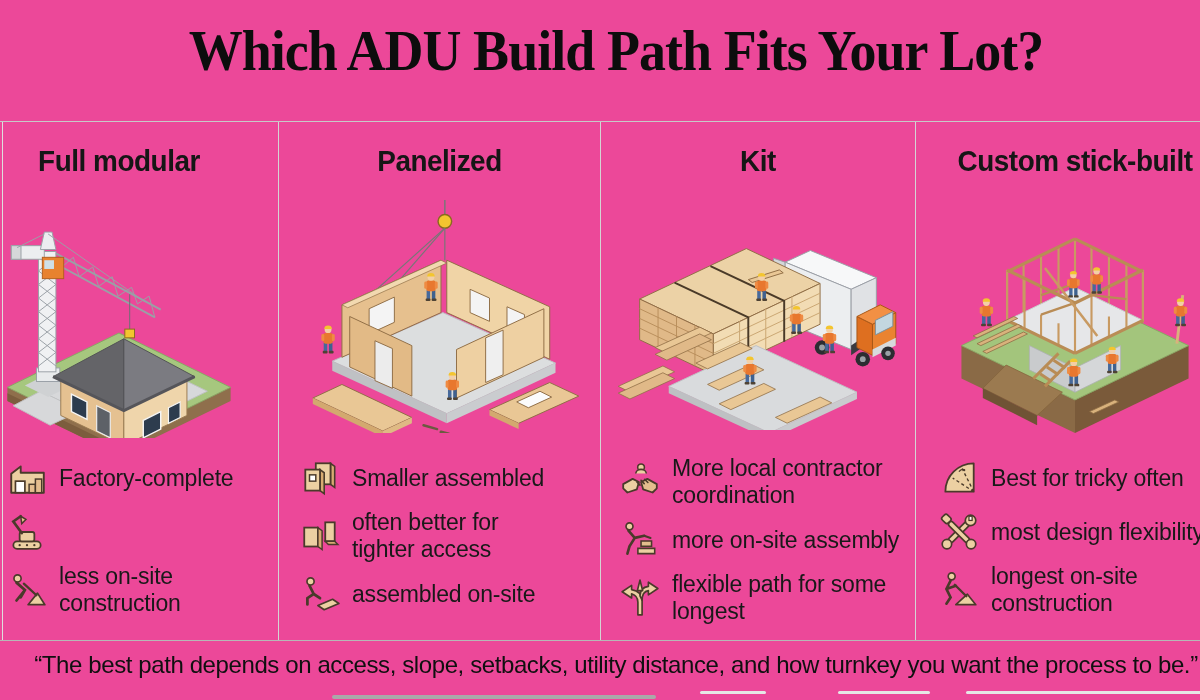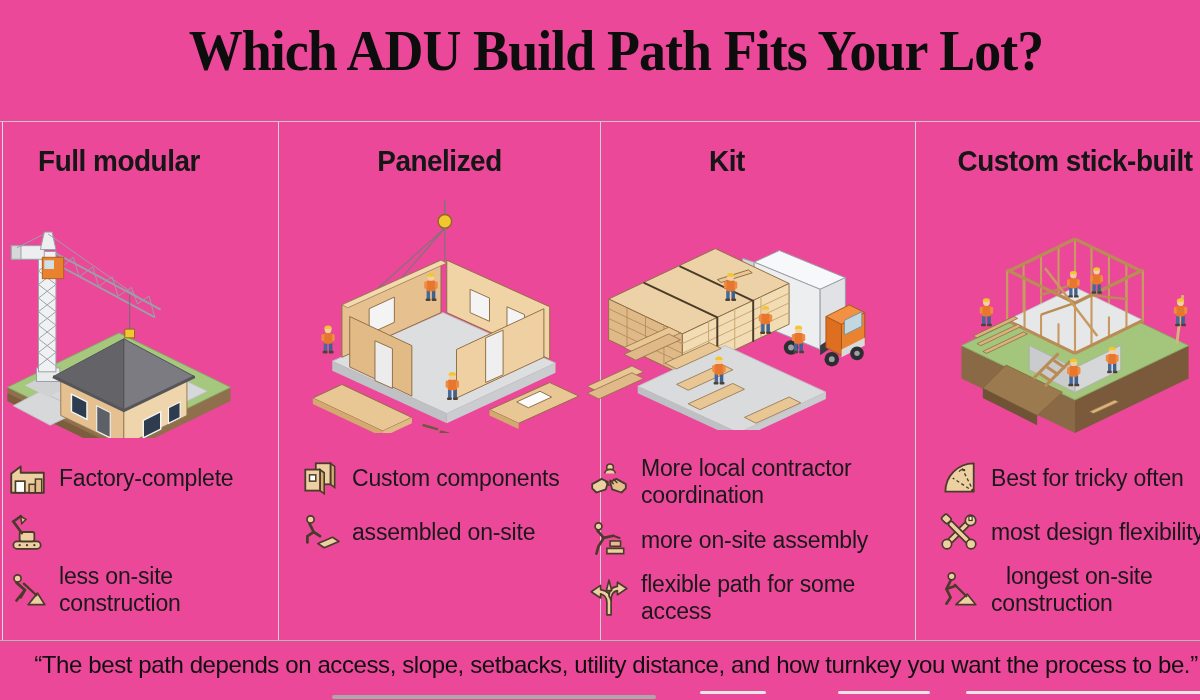--- a/index.html
+++ b/index.html
@@ -12,21 +12,21 @@
   .hline.top{top:121px;}
   .hline.bottom{top:640px;background:#b7b7b7;}
   .vline{position:absolute;top:122px;height:518px;width:1px;background:#d4d4d4;}
   .vline.v0{left:2px;background:#dedede;}
   .vline.v1{left:278px;}
   .vline.v2{left:600px;}
   .vline.v3{left:915px;}
   .col{position:absolute;top:122px;height:518px;}
   .col1{left:-40px;width:318px;}
   .col2{left:279px;width:321px;}
-  .col3{left:570px;width:314px;}
+  .col3{left:601px;width:314px;}
   .col4{left:916px;width:318px;}
   .col-h{margin:22px 0 0 0;height:38px;text-align:center;font-size:30px;font-weight:bold;
          letter-spacing:-.5px;color:#161616;transform:scaleX(.93);white-space:nowrap;}
   .illus{height:258px;margin-top:5px;display:flex;justify-content:center;align-items:center;}
   .bullets{list-style:none;margin:10px 0 0 0;padding:0;}
   .col1 .bullets{padding-left:46px;}
   .col2 .bullets{padding-left:20px;}
   .col3 .bullets{padding-left:18px;}
   .col4 .bullets{padding-left:22px;}
   .b-row{display:flex;align-items:center;min-height:46px;margin-bottom:8px;}
@@ -193,22 +193,36 @@
         <span class="b-icon">
           <svg viewBox="0 0 40 40" width="42" height="42">
             <polygon points="30,6 34,9 34,29 30,26" fill="#d8ab72" stroke="#4a3a2a" stroke-width="1.5"></polygon>
             <rect x="16" y="6" width="14" height="20" fill="#ecd0a2" stroke="#4a3a2a" stroke-width="1.7"></rect>
             <polygon points="20,12 24,15 24,35 20,32" fill="#d8ab72" stroke="#4a3a2a" stroke-width="1.5"></polygon>
             <rect x="6" y="12" width="14" height="20" fill="#ecd0a2" stroke="#4a3a2a" stroke-width="1.7"></rect>
             <rect x="10" y="17" width="6" height="6" fill="#fff" stroke="#4a3a2a" stroke-width="1.4"></rect>
           </svg>
         </span>
         <span class="b-text">
-            <span class="b-line" style="display: block;">Custom components</span>
-          </span>
+            <span class="b-line" style="display: block;">Smaller assembled</span>
+          </span>
+      </li>
+      <li class="b-row">
+        <span class="b-icon">
+          <svg viewBox="0 0 40 40" width="42" height="42">
+            <rect x="5" y="12" width="13" height="18" fill="#ecd0a2" stroke="#4a3a2a" stroke-width="1.7"></rect>
+            <polygon points="18,12 22,15 22,33 18,30" fill="#d8ab72" stroke="#4a3a2a" stroke-width="1.4"></polygon>
+            <rect x="25" y="7" width="9" height="18" fill="#ecd0a2" stroke="#4a3a2a" stroke-width="1.7"></rect>
+            <polygon points="25,25 34,25 37,28 28,28" fill="#d8ab72" stroke="#4a3a2a" stroke-width="1.4"></polygon>
+          </svg>
+        </span>
+        <span class="b-text">
+          <span class="b-line" style="display: block;">often better for</span>
+          <span class="b-line" style="display: block;">tighter access</span>
+        </span>
       </li>
       <li class="b-row">
         <span class="b-icon">
           <svg viewBox="0 0 40 40" width="42" height="42">
             <polygon points="18,31 32,25 38,29 24,35" fill="#ecd0a2" stroke="#4a3a2a" stroke-width="1.6" stroke-linejoin="round"></polygon>
             <circle cx="11" cy="8" r="3.4" fill="#ecd0a2" stroke="#4a3a2a" stroke-width="1.6"></circle>
             <path d="M10,12 L14,20 L8,24 L8,30 M14,20 L20,24" fill="none" stroke="#4a3a2a" stroke-width="2.6" stroke-linecap="round"></path>
           </svg>
         </span>
         <span class="b-text">
@@ -299,21 +313,21 @@
           <svg viewBox="0 0 40 40" width="42" height="42">
             <g fill="#ecd0a2" stroke="#4a3a2a" stroke-width="1.6" stroke-linejoin="round">
               <path d="M18,36 V24 Q18,18 12,16 L12,20 L3,14 L12,8 L12,12 Q22,14 22,22 V36 Z"></path>
               <path d="M22,22 Q22,14 28,13 L28,17 L37,11 L28,5 L28,9 Q20,10 20,18 Z"></path>
               <path d="M17.5,14 L20,4 L22.5,14 Z" transform="translate(0,-1)"></path>
             </g>
           </svg>
         </span>
         <span class="b-text">
           <span class="b-line" style="display: block;">flexible path for some</span>
-          <span class="b-line" style="display: block;">access</span>
+          <span class="b-line" style="display: block;">longest</span>
         </span>
       </li>
     </ul>
   </section>
 
   <section class="col col4">
     <h2 class="col-h">Custom stick-built</h2>
     <div class="illus">
       <svg viewBox="0 0 270 240" width="262" height="233">
         <polygon points="18,150 135,206 135,240 18,184" fill="#8a6a46"></polygon>
@@ -421,21 +435,21 @@
       <li class="b-row">
         <span class="b-icon">
           <svg viewBox="0 0 40 40" width="42" height="42">
             <polygon points="17,34 36,34 28,24" fill="#ecd0a2" stroke="#4a3a2a" stroke-width="1.6" stroke-linejoin="round"></polygon>
             <circle cx="13" cy="7" r="3.3" fill="#ecd0a2" stroke="#4a3a2a" stroke-width="1.6"></circle>
             <path d="M12,11 L8,19 L12,27 L8,33 M8,19 L17,16" fill="none" stroke="#4a3a2a" stroke-width="2.5" stroke-linecap="round"></path>
             <line x1="16" y1="15" x2="27" y2="26" stroke="#4a3a2a" stroke-width="2.2" stroke-linecap="round"></line>
           </svg>
         </span>
         <span class="b-text">
-          <span class="b-line" style="display: block; margin-left: 15px;">longest on-site</span>
+          <span class="b-line" style="display: block;">longest on-site</span>
           <span class="b-line" style="display: block;">construction</span>
         </span>
       </li>
     </ul>
   </section>
 
   <p class="quote">“The best path depends on access, slope, setbacks, utility distance, and how turnkey you want the process to be.”</p>
 
   <div class="remnant r1"></div>
   <div class="remnant r2"></div>

